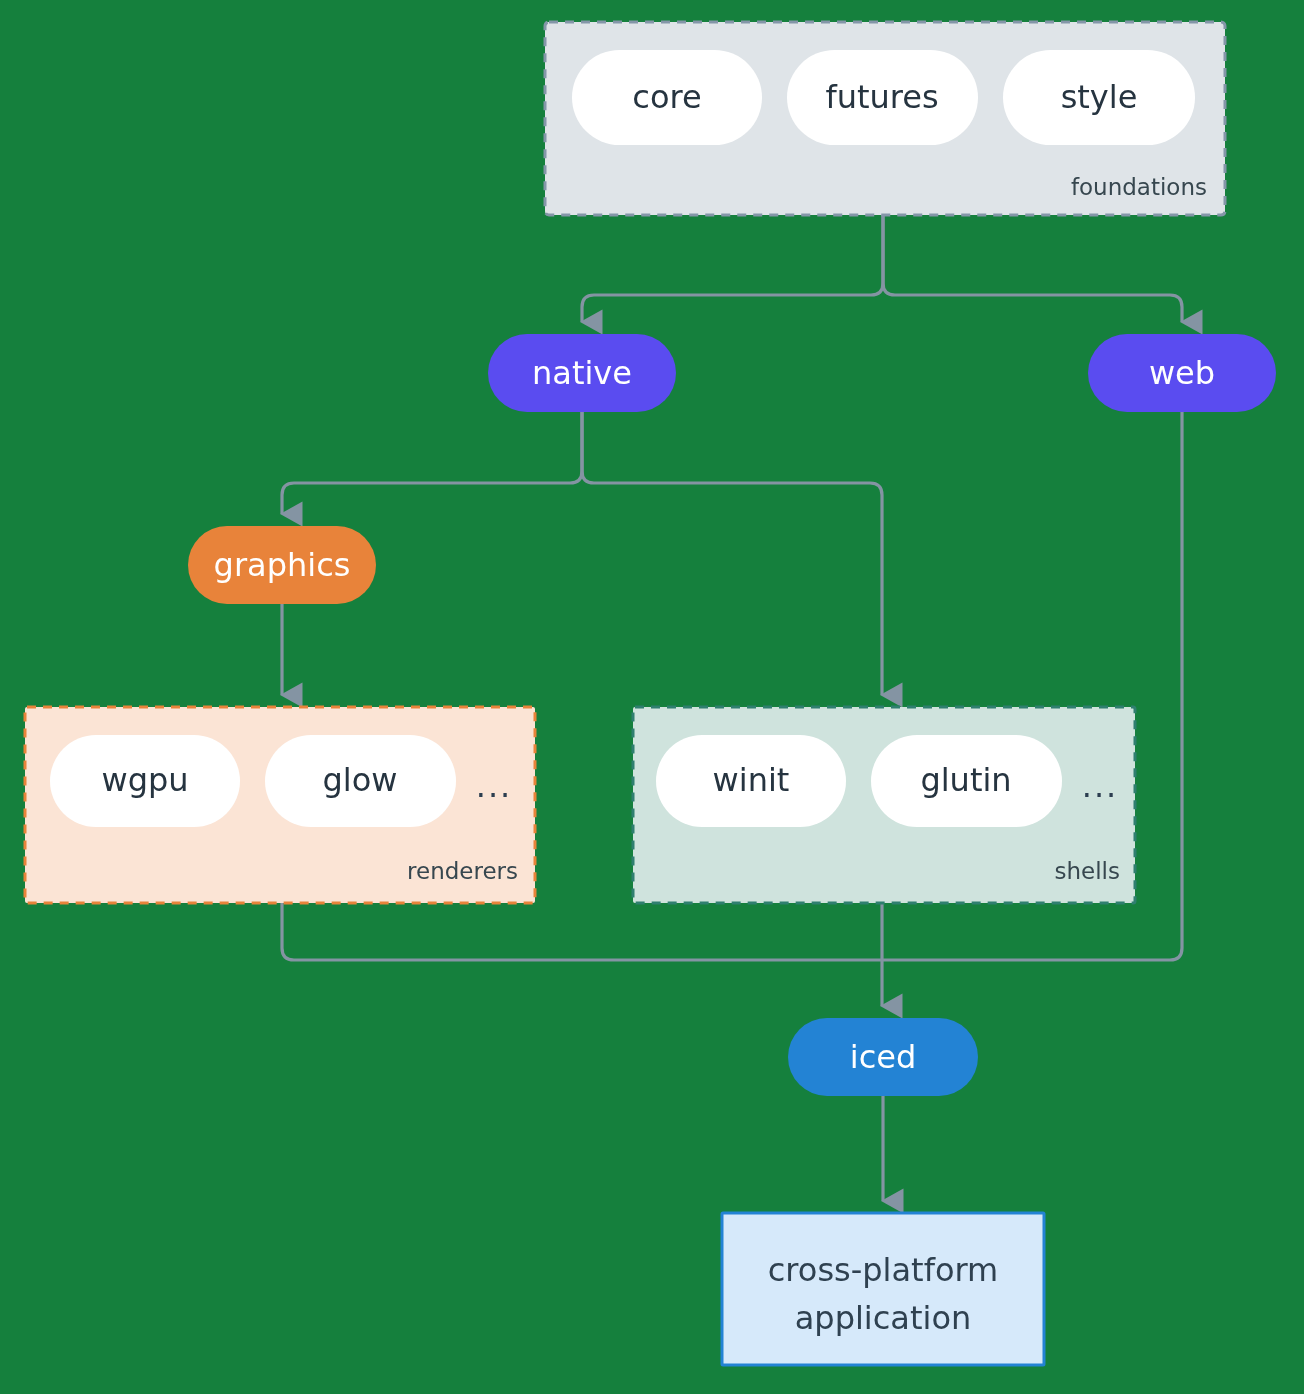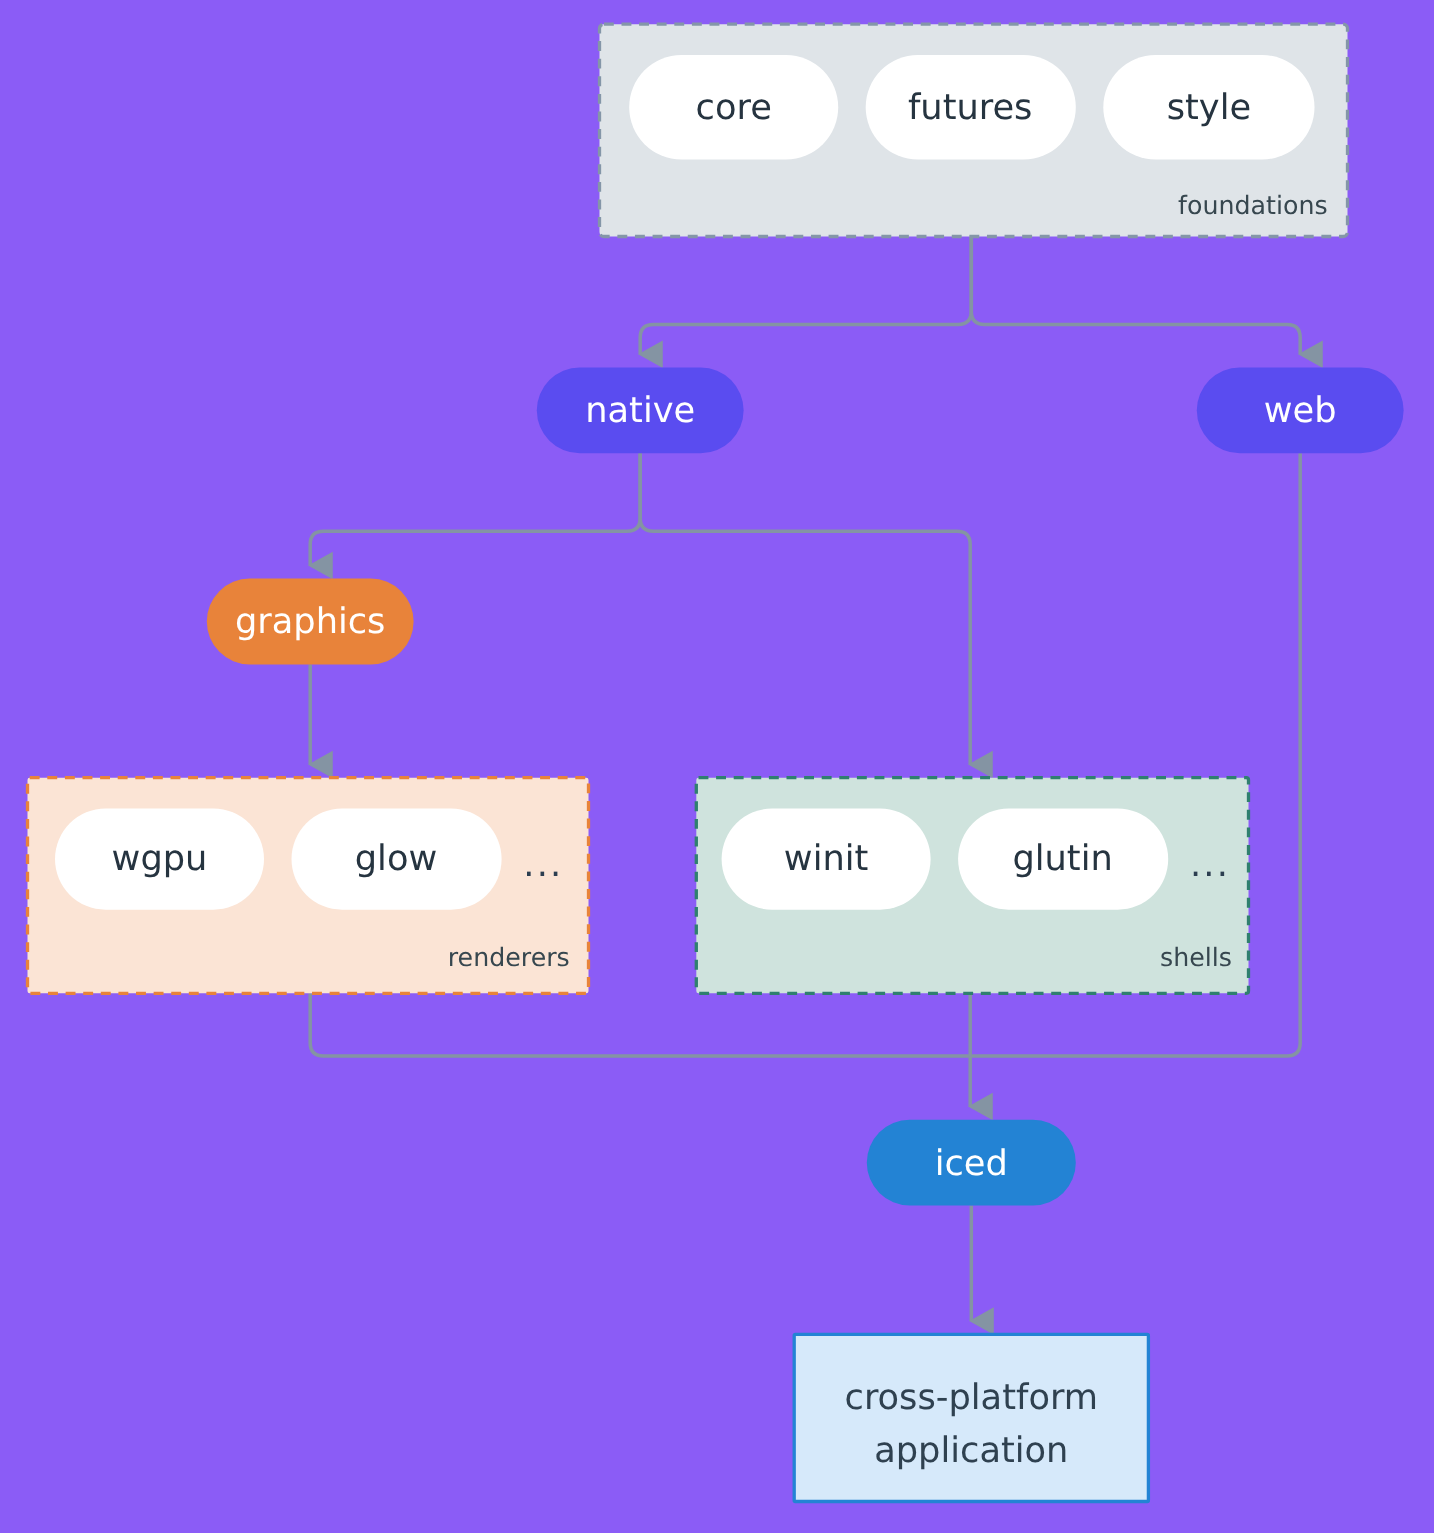--- a/index.html
+++ b/index.html
@@ -10,21 +10,21 @@
   body {
     width: 1304px;
     height: 1394px;
     overflow: hidden;
     font-family: "DejaVu Sans", sans-serif;
   }
   #diagram-root {
     position: relative;
     width: 1304px;
     height: 1394px;
-    background: #8b5cf6;
+    background: #15803d;
   }
   svg.layer {
     position: absolute;
     top: 0;
     left: 0;
     width: 1304px;
     height: 1394px;
   }
   .cluster-rect { stroke-width: 3px; stroke-dasharray: 9 7; }
   .cluster-label {

